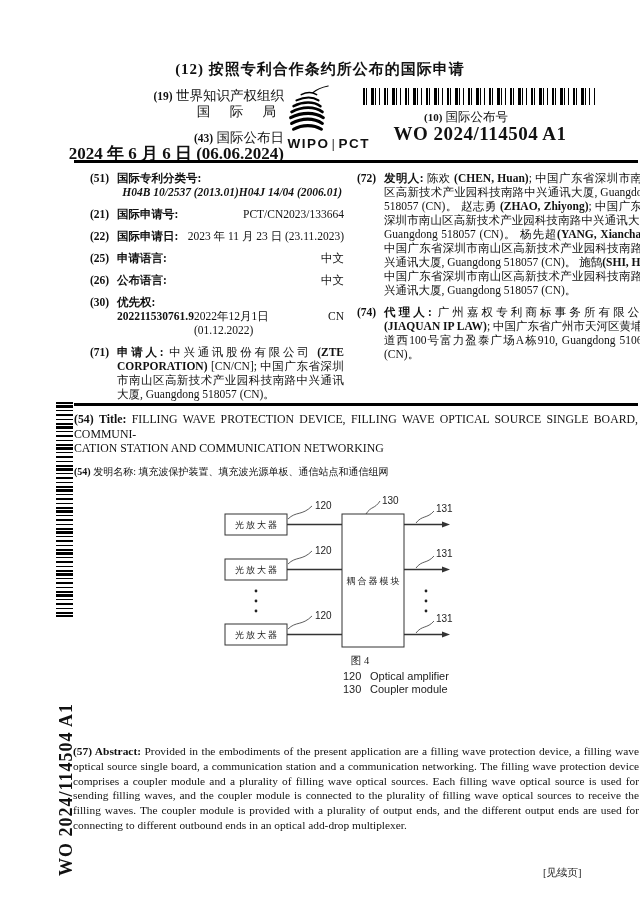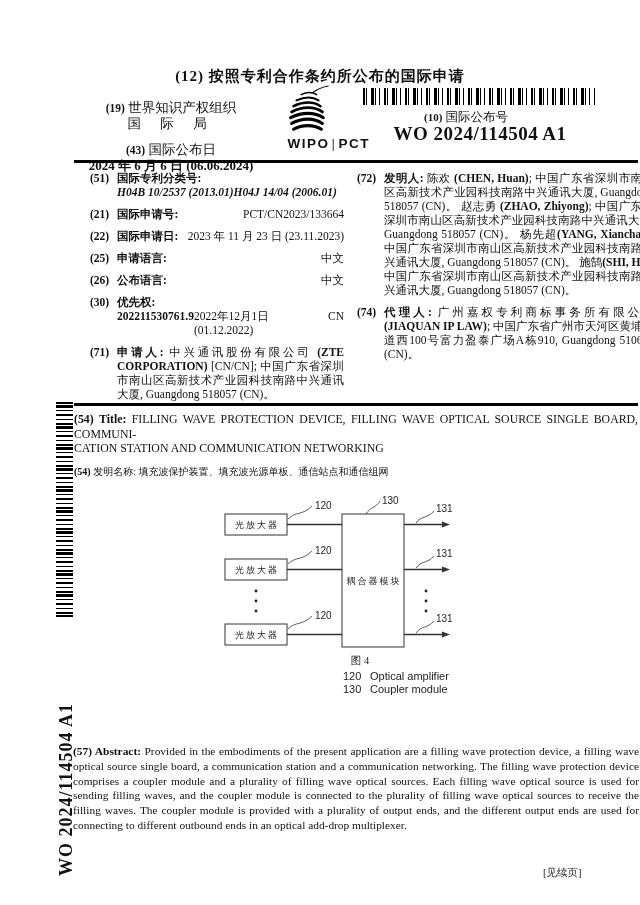--- a/index.html
+++ b/index.html
@@ -3,28 +3,28 @@
 <meta charset="utf-8">
 <style>
   * { margin:0; padding:0; box-sizing:border-box; }
   html,body { background:#f4f4f4; }
   body { font-family:"Liberation Serif", serif; color:#111; }
   .page { position:relative; width:640px; height:905px; background:#fff; overflow:hidden; margin:0 auto; }
   .b { font-weight:bold; }
   .bi { font-weight:bold; font-style:italic; }
 
   
-  .pct-line { position:absolute; top:67px; left:0; right:0; text-align:center;
+  .pct-line { position:absolute; top:60px; left:0; right:0; text-align:center;
               font-size:15px; font-weight:bold; letter-spacing:1px; }
-  .org-block { position:absolute; left:58px; top:100px; width:226px; text-align:center;
+  .org-block { position:absolute; left:58px; top:88px; width:226px; text-align:right;
                font-size:13.5px; line-height:16px; }
   .org-block .fnum-inline { font-weight:bold; font-size:11.5px; }
   .bureau { letter-spacing:8px; }
   .pubdate-label { margin-top:10px; }
-  .pubdate-value { font-weight:bold; font-size:13px; }
+  .pubdate-value { font-weight:bold; font-size:17px; }
 
   .wipo-logo { position:absolute; left:282px; top:85px; width:50px; height:50px; }
   .wipo-text { position:absolute; left:258px; top:136px; width:112px; text-align:right;
                font-family:"Liberation Sans", sans-serif; font-weight:bold; font-size:13.5px;
                letter-spacing:1.5px; }
   .wipo-text .logo-div { font-weight:normal; padding:0 2px; color:#444; }
 
   .top-barcode { position:absolute; left:363px; top:88px; width:232px; height:17px;
     background:repeating-linear-gradient(90deg,#000 0 2px,#fff 2px 3px,#000 3px 4px,#fff 4px 8px,
       #000 8px 11px,#fff 11px 12px,#000 12px 13px,#fff 13px 16px,#000 16px 17px,#fff 17px 21px); }
@@ -39,21 +39,21 @@
 
   
   .biblio { position:absolute; left:90px; top:171px; width:564px; display:flex; gap:13px;
             font-size:11.5px; line-height:14px; }
   .col-left { width:254px; flex:none; }
   .col-right { flex:1; }
   .field { display:flex; margin-bottom:8px; }
   .fnum { width:27px; flex:none; font-weight:bold; }
   .fbody { flex:1; min-width:0; }
   .kv { display:flex; justify-content:space-between; }
-  .codes { display:flex; justify-content:flex-start; padding-right:2px; }
+  .codes { display:flex; justify-content:flex-end; padding-right:2px; }
   .para { text-align:justify; }
 
   
   .titleblock { position:absolute; left:74px; top:412px; width:564px; font-size:11.8px; line-height:14.5px; }
   .tline1 { text-align:justify; text-align-last:justify; }
   .tcn { margin-top:9px; font-size:10px; }
 
   
   .figure { position:absolute; left:218px; top:492px; width:240px; height:180px; }
   .fig-cjk { font-family:"Liberation Serif", serif; font-size:9px; letter-spacing:2px; fill:#222; }

